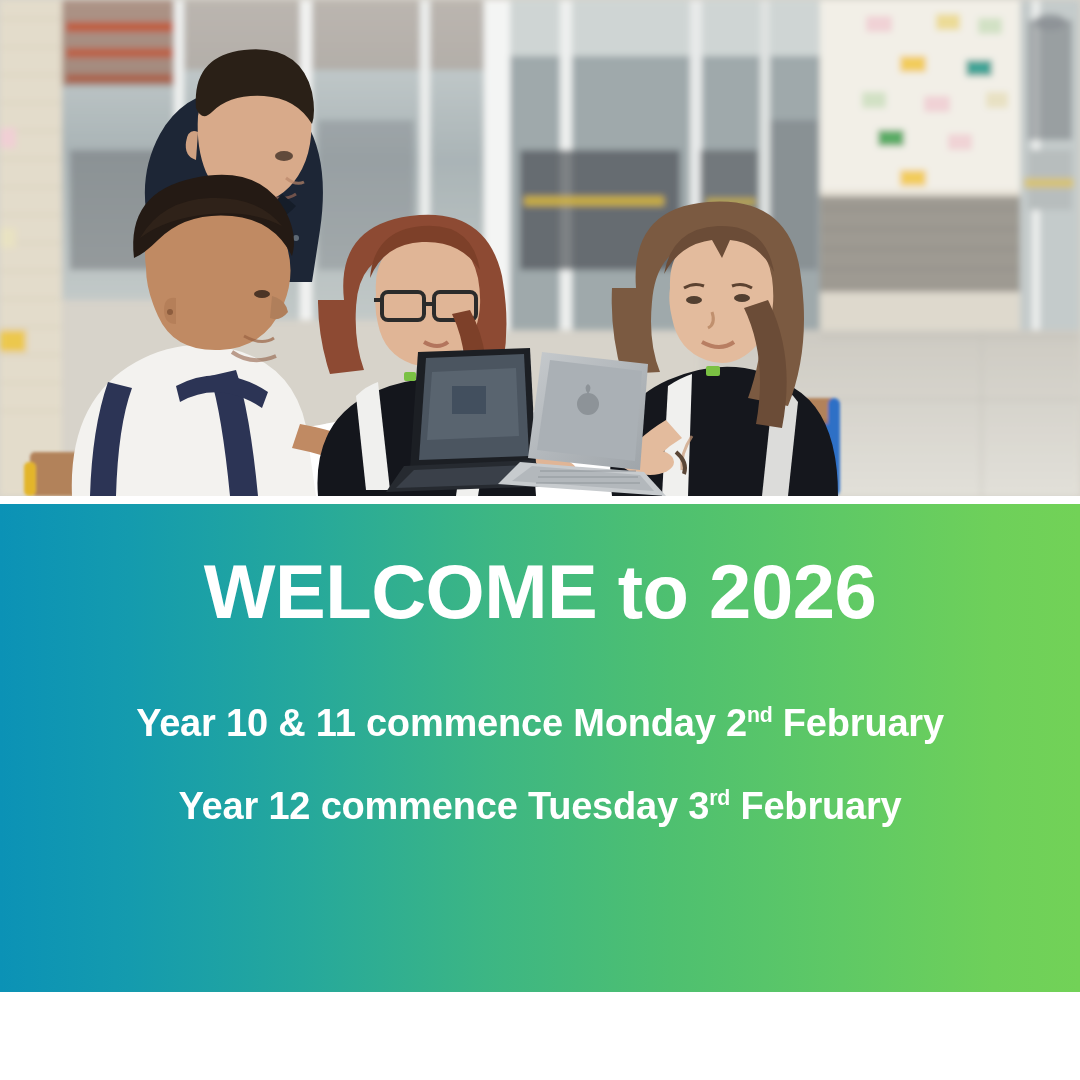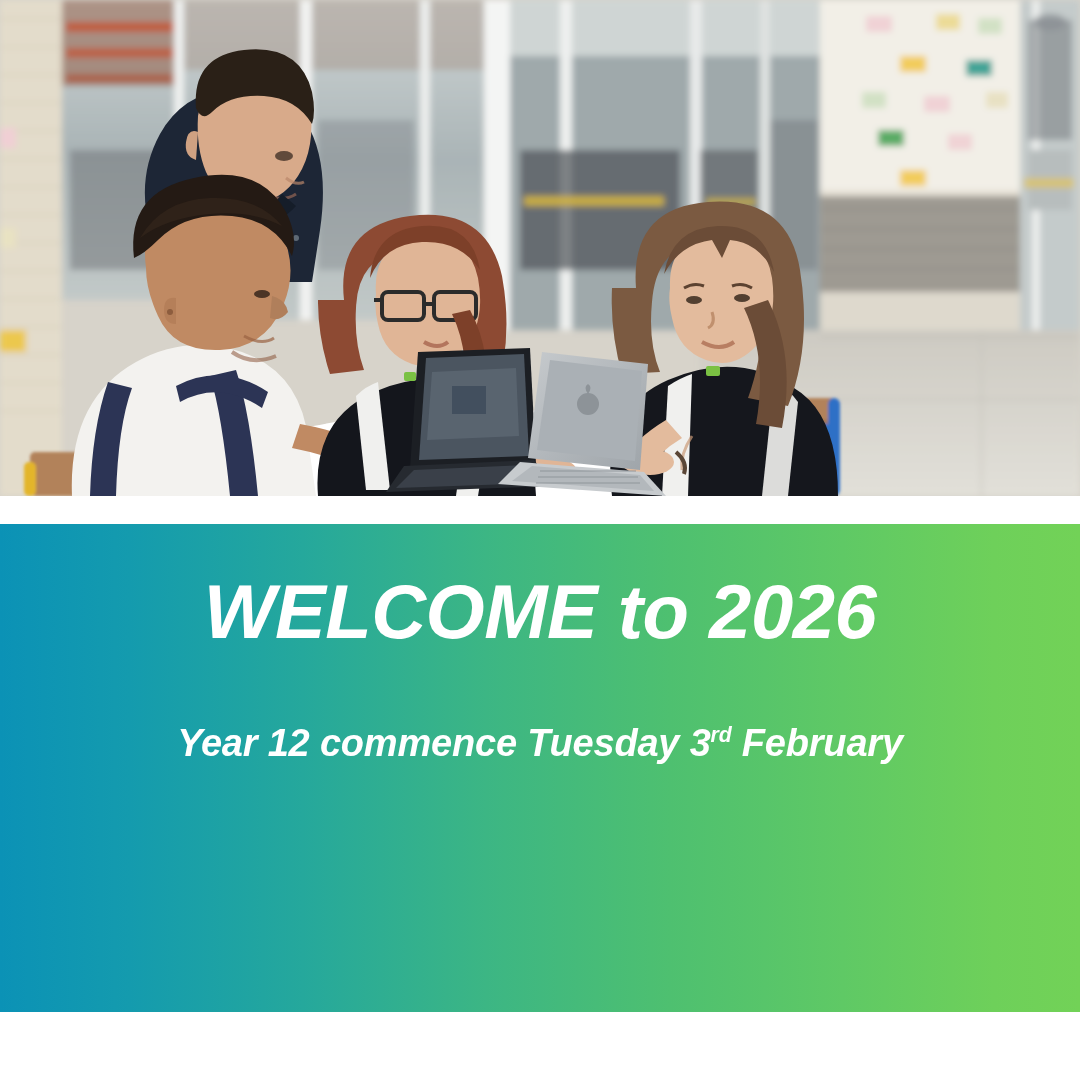--- a/index.html
+++ b/index.html
@@ -25,33 +25,32 @@
     width: 1080px;
     height: 496px;
     overflow: hidden;
     background: #d8d5cf;
   }
   .photo svg { display: block; width: 1080px; height: 496px; }
 
   
   .panel {
     position: absolute;
-    left: 0; top: 524px;
+    left: 0; top: 504px;
     width: 1080px;
     height: 488px;
     background: linear-gradient(90deg,
       #0b92b6 0%,
       #149bae 12%,
       #25a89c 28%,
       #3cb684 45%,
       #4ec070 62%,
       #5fc965 78%,
       #6ed05a 92%,
       #72d257 100%);
-    font-style: italic;
   }
 
   .headline {
     position: absolute;
     left: 0;
     top: 48px;
     width: 1080px;
     text-align: center;
     color: #ffffff;
     font-size: 76px;
@@ -68,21 +67,21 @@
     width: 1080px;
     text-align: center;
   }
   .line {
     color: #ffffff;
     font-size: 38px;
     font-weight: bold;
     letter-spacing: -0.2px;
     white-space: nowrap;
   }
-  .line + .line { margin-top: 56px; }
+  .line + .line { margin-top: 40px; }
   .line sup {
     font-size: 0.56em;
     vertical-align: super;
     line-height: 0;
     font-weight: bold;
   }
 
   
   .logo {
     position: absolute;
@@ -358,19 +357,22 @@
       </g>
     </svg>
   </div>
 
   <div class="panel">
 
     <div class="headline">WELCOME to 2026</div>
 
     <div class="lines">
       <div class="line">
+        <span>Year 10 &amp; 11 commence Monday 2</span><sup>nd</sup><span> February</span>
+      </div>
+      <div class="line">
         <span>Year 12 commence Tuesday 3</span><sup>rd</sup><span> February</span>
       </div>
     </div>
 
 
   </div>
 </div>
 
 </body></html>

